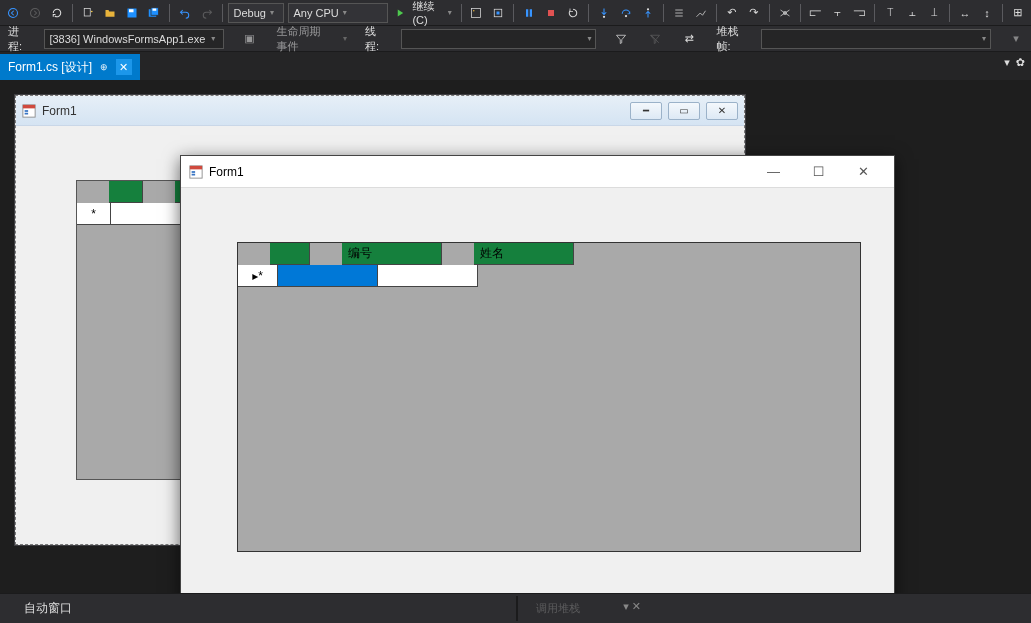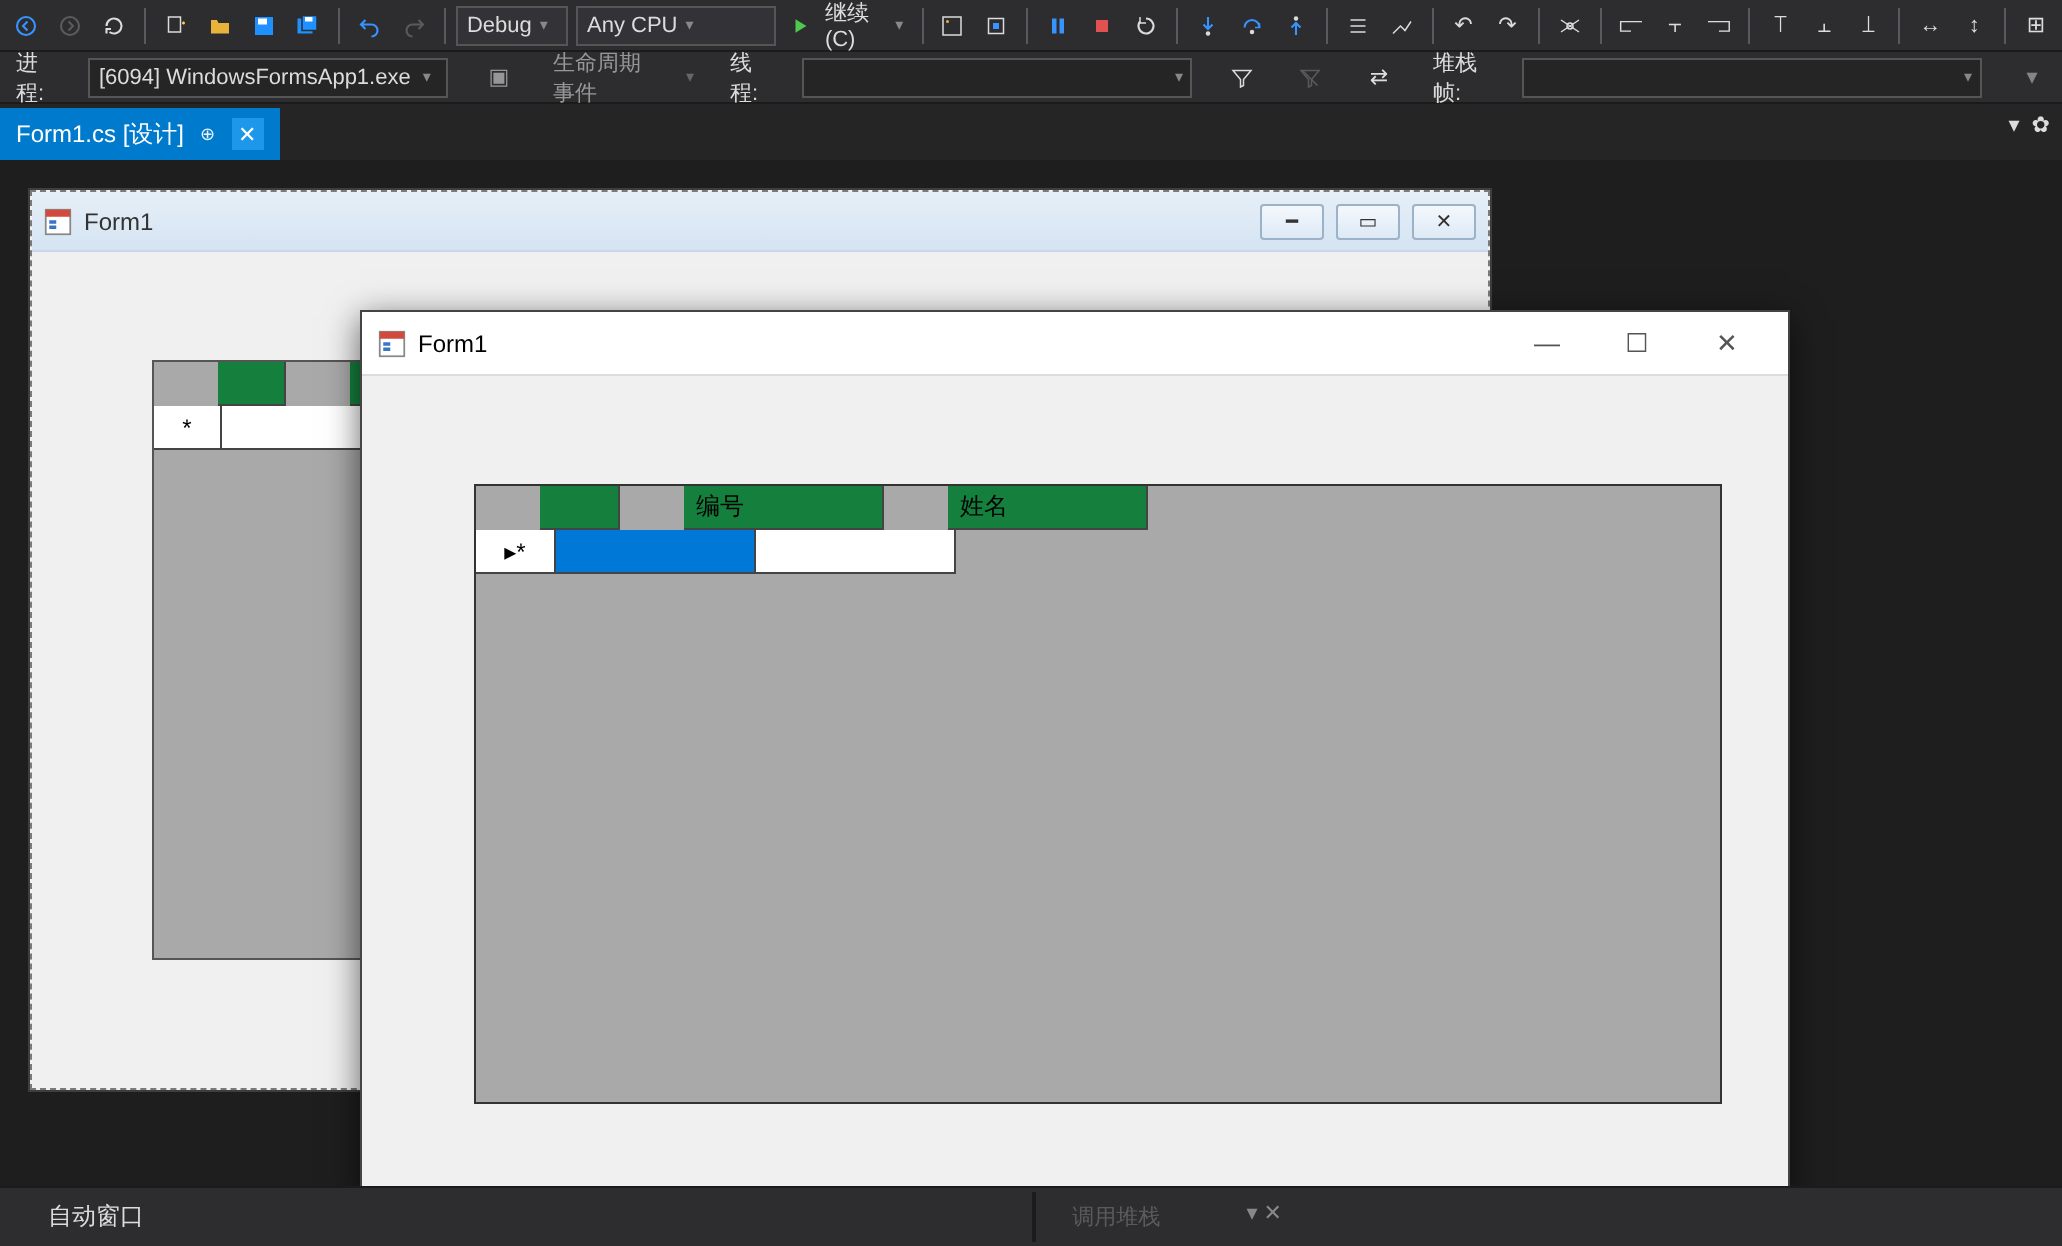--- a/index.html
+++ b/index.html
@@ -263,21 +263,21 @@
   <span class="sep"></span>
   <span class="tb-btn">↔</span>
   <span class="tb-btn">↕</span>
   <span class="sep"></span>
   <span class="tb-btn">⊞</span>
 </div>
 
 <div class="toolbar2">
   <span class="tb-text">进程:</span>
   <span class="combo wide">
-    <span>[6094] WindowsFormsApp1.exe</span>
+    <span>[3836] WindowsFormsApp1.exe</span>
     <span class="chev">▾</span>
   </span>
   <span class="tb-btn" style="opacity:.6">▣</span>
   <span class="tb-text" style="opacity:.6">生命周期事件</span>
   <span class="chev" style="font-size:8px;color:#666;">▾</span>
   <span class="tb-text">线程:</span>
   <span class="combo" style="min-width:195px;">
     <span></span>
     <span class="chev" style="margin-left:auto;">▾</span>
   </span>

